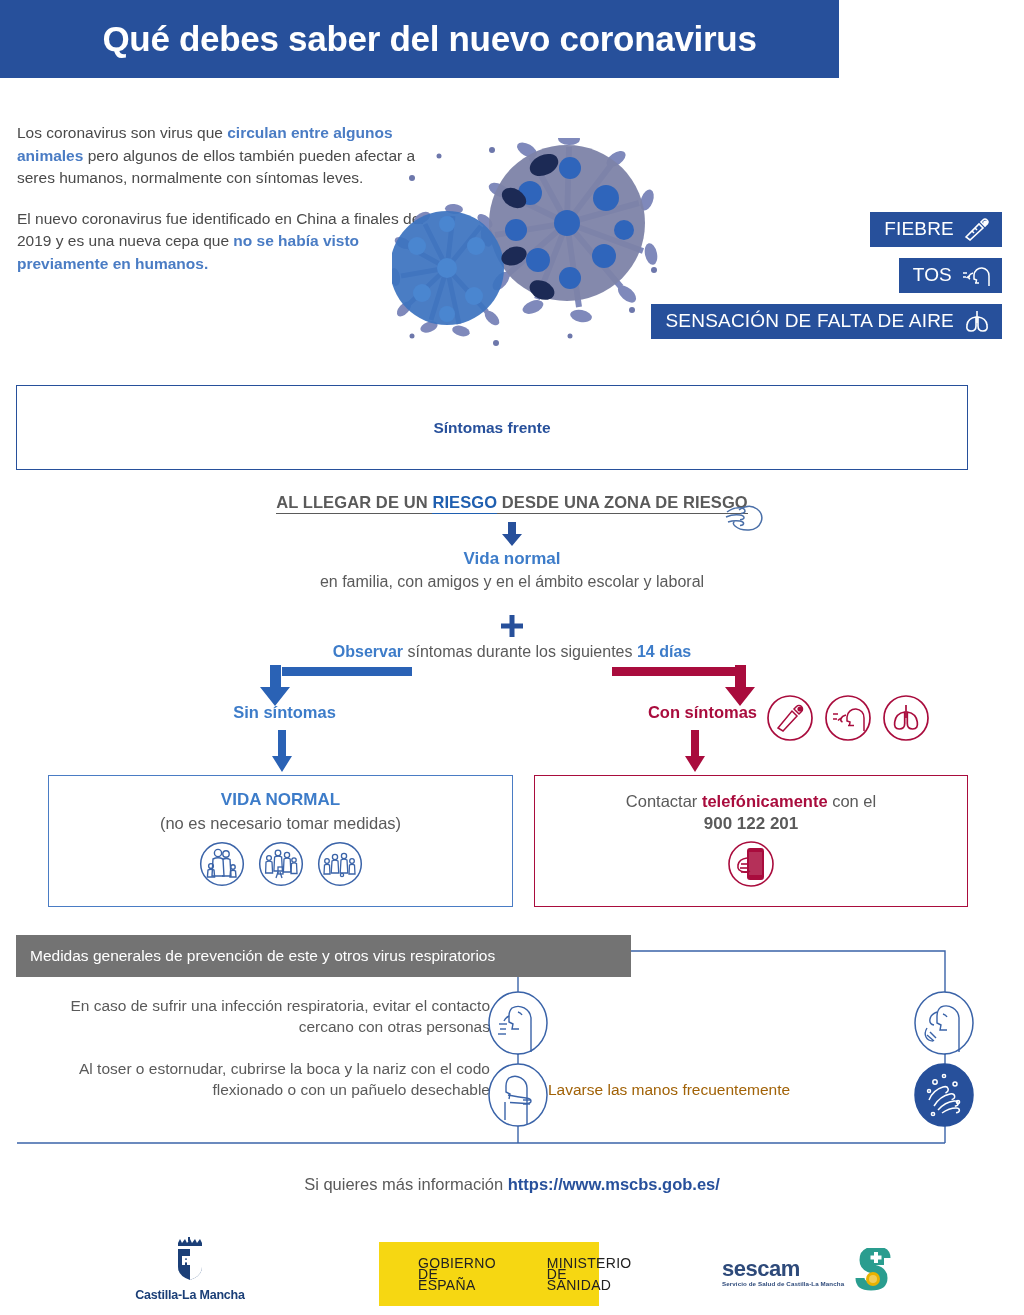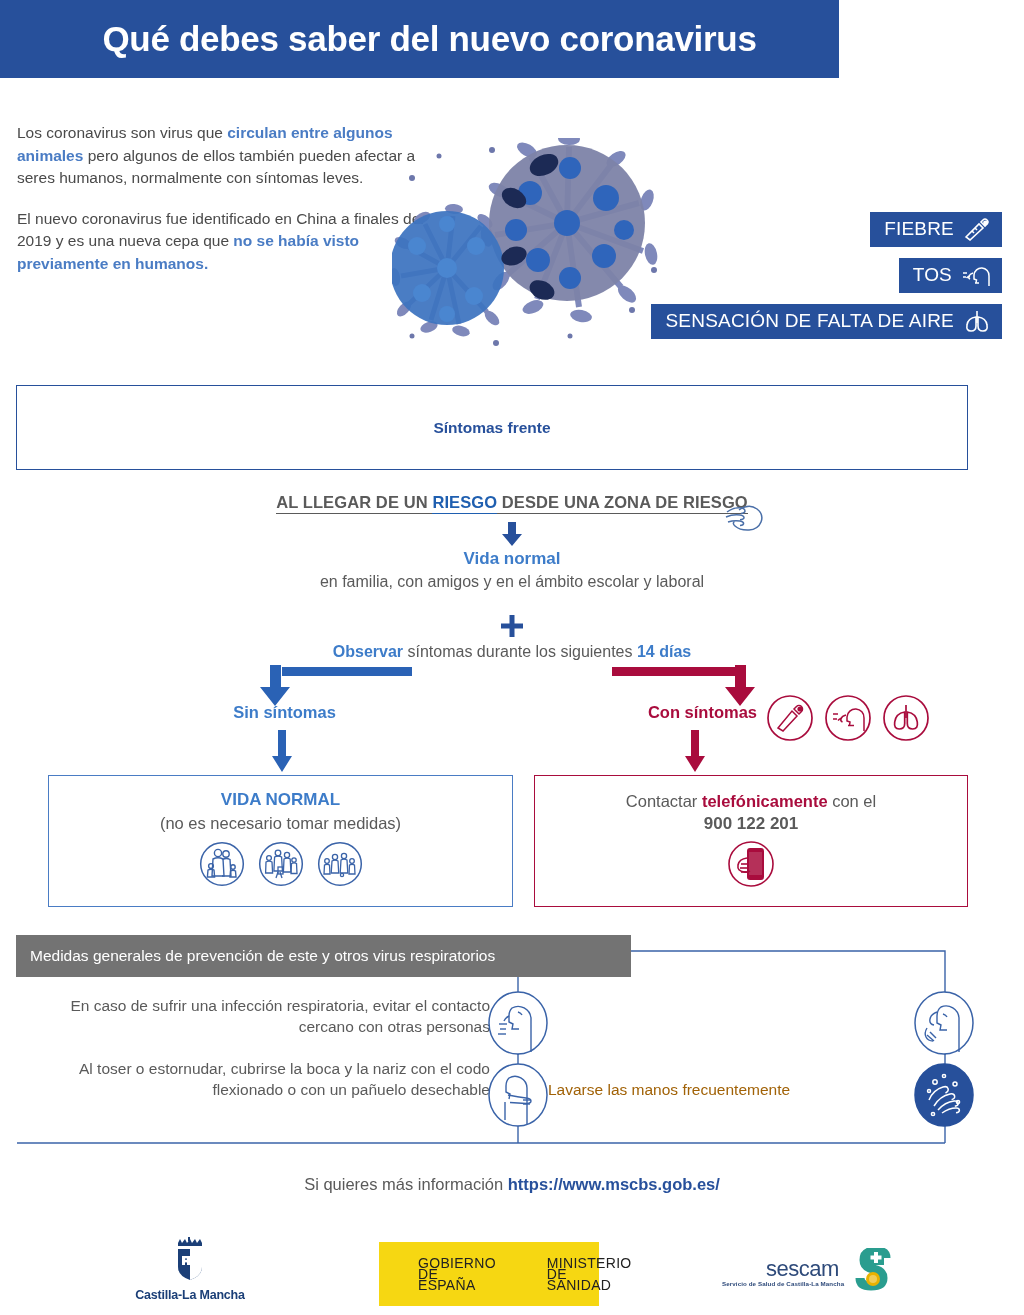--- a/index.html
+++ b/index.html
@@ -111,21 +111,21 @@
   .more-info b{color:#27509b;}
 
   .logos{position:absolute;left:0;top:1232px;width:1024px;height:80px;}
   .logo-clm{position:absolute;left:130px;top:1236px;width:120px;text-align:center;}
   .logo-clm-txt{font-size:12.5px;font-weight:bold;color:#1b3f77;margin-top:2px;letter-spacing:-.2px;}
   .logo-gob{position:absolute;left:379px;top:1242px;width:220px;height:64px;background:#f6d712;
       display:flex;align-items:center;}
   .gob-t{font-size:14px;font-weight:normal;color:#222;line-height:11px;letter-spacing:.3px;margin-left:29px;}
   .gob-divider{width:1px;height:44px;background:#c9ae0c;margin:0 12px 0 10px;}
   .logo-ses{position:absolute;left:722px;top:1248px;width:180px;}
-  .ses-word{font-size:22px;font-weight:normal;color:#2e4a7a;letter-spacing:-.5px;line-height:22px;margin-left:44px;}
+  .ses-word{font-size:22px;font-weight:bold;color:#2e4a7a;letter-spacing:-.5px;line-height:22px;}
   .ses-sub{font-size:6.2px;font-weight:bold;color:#2e4a7a;letter-spacing:.1px;}
 </style>
 </head>
 <body>
 
 <div class="root">
 
   <div class="header-banner">
     <div class="header-title">Qué debes saber del nuevo coronavirus</div>
   </div>

